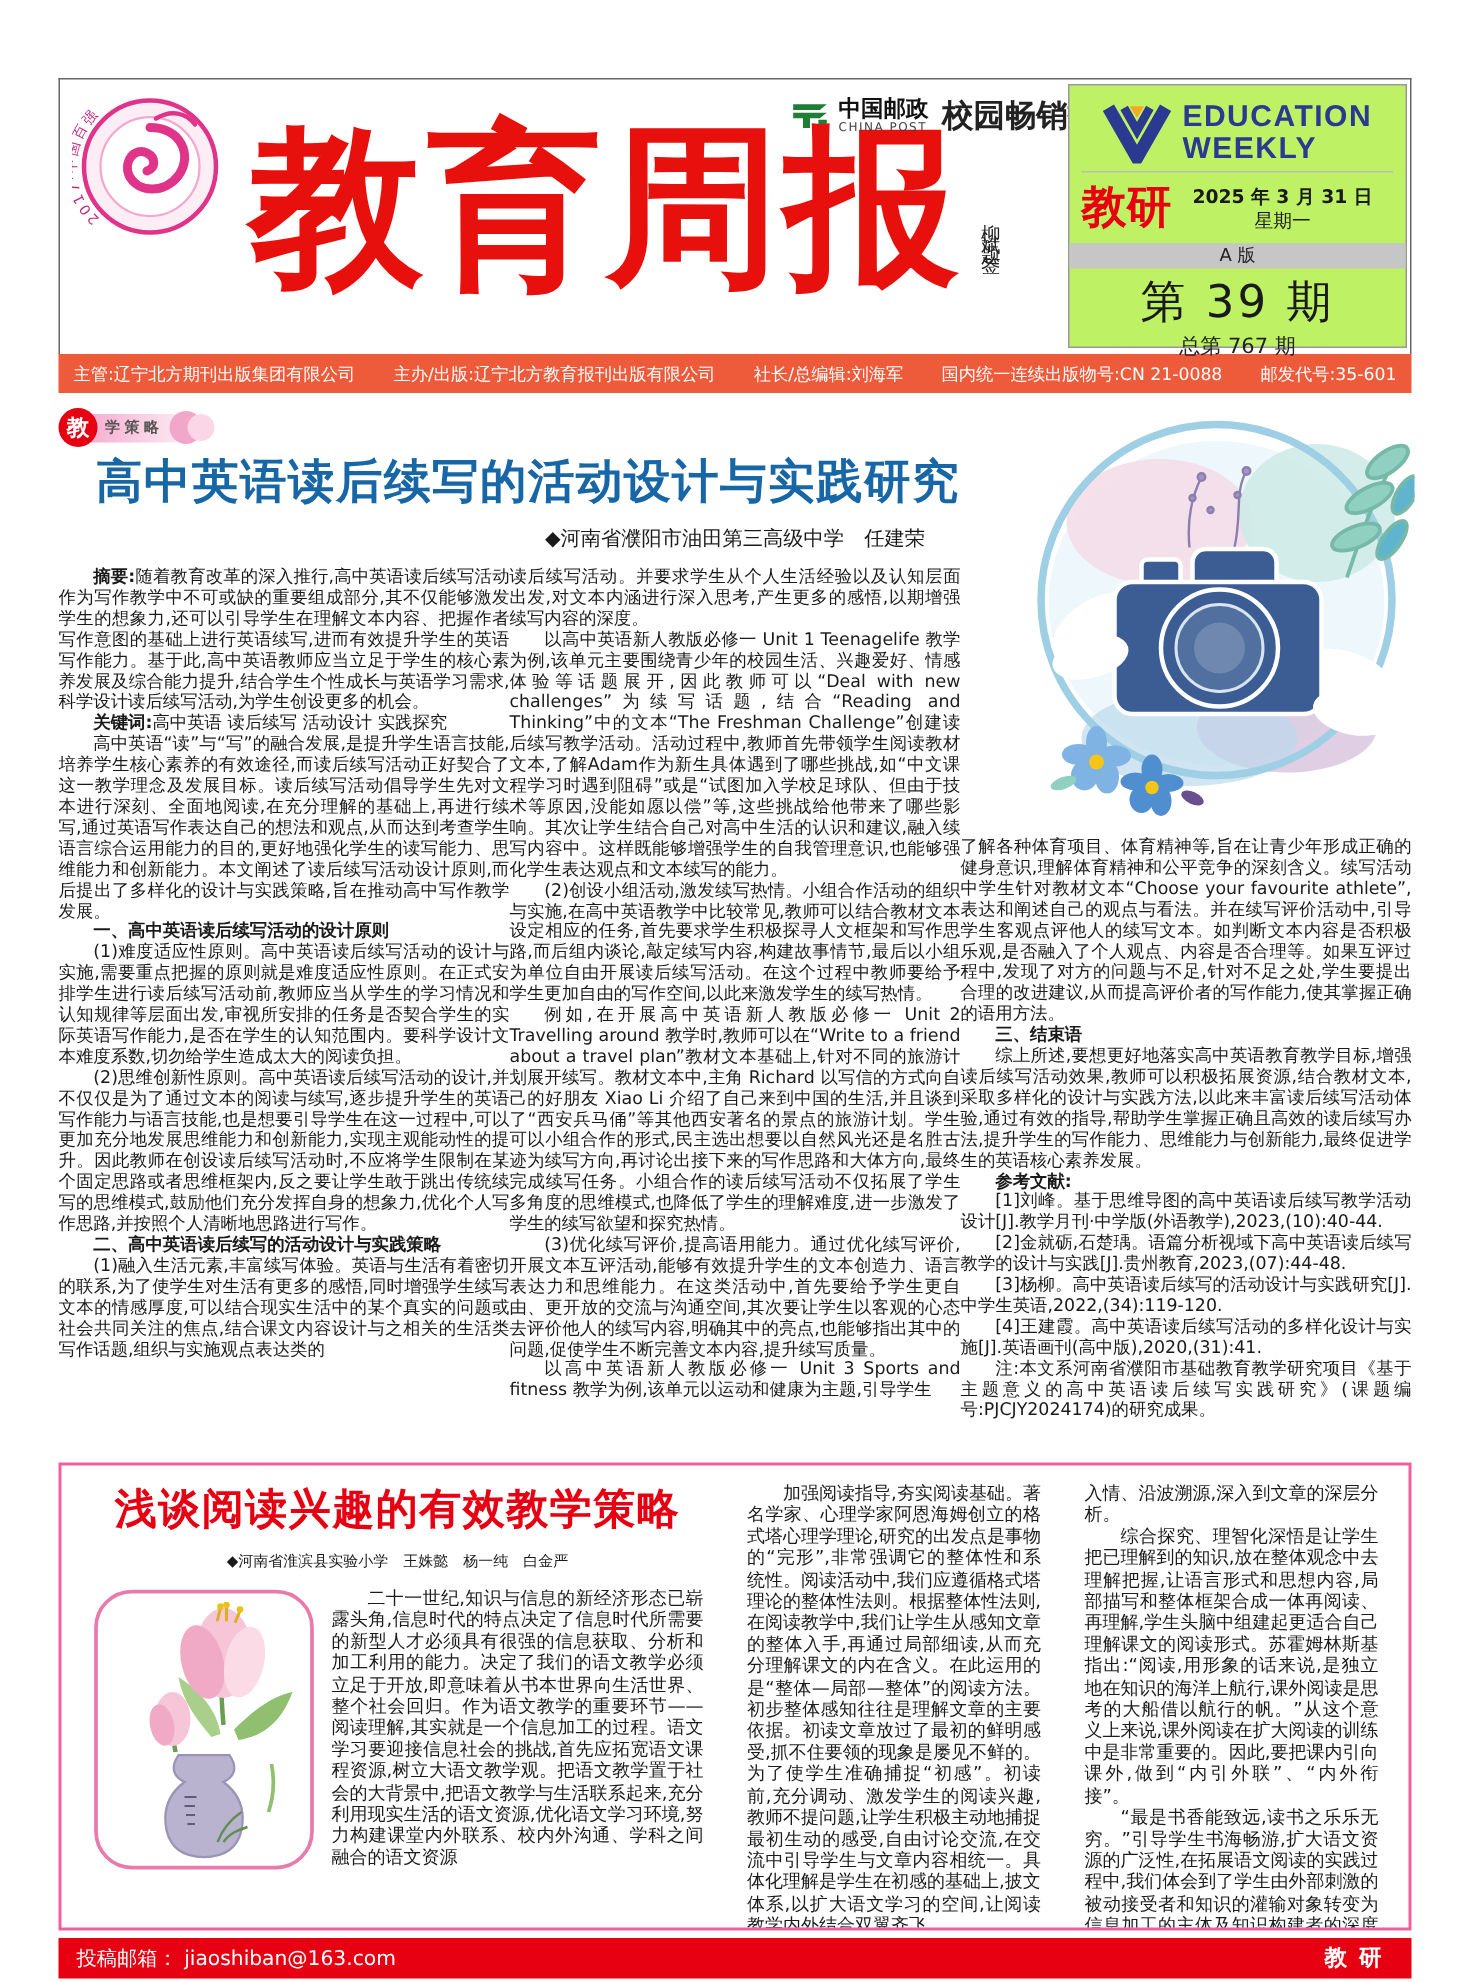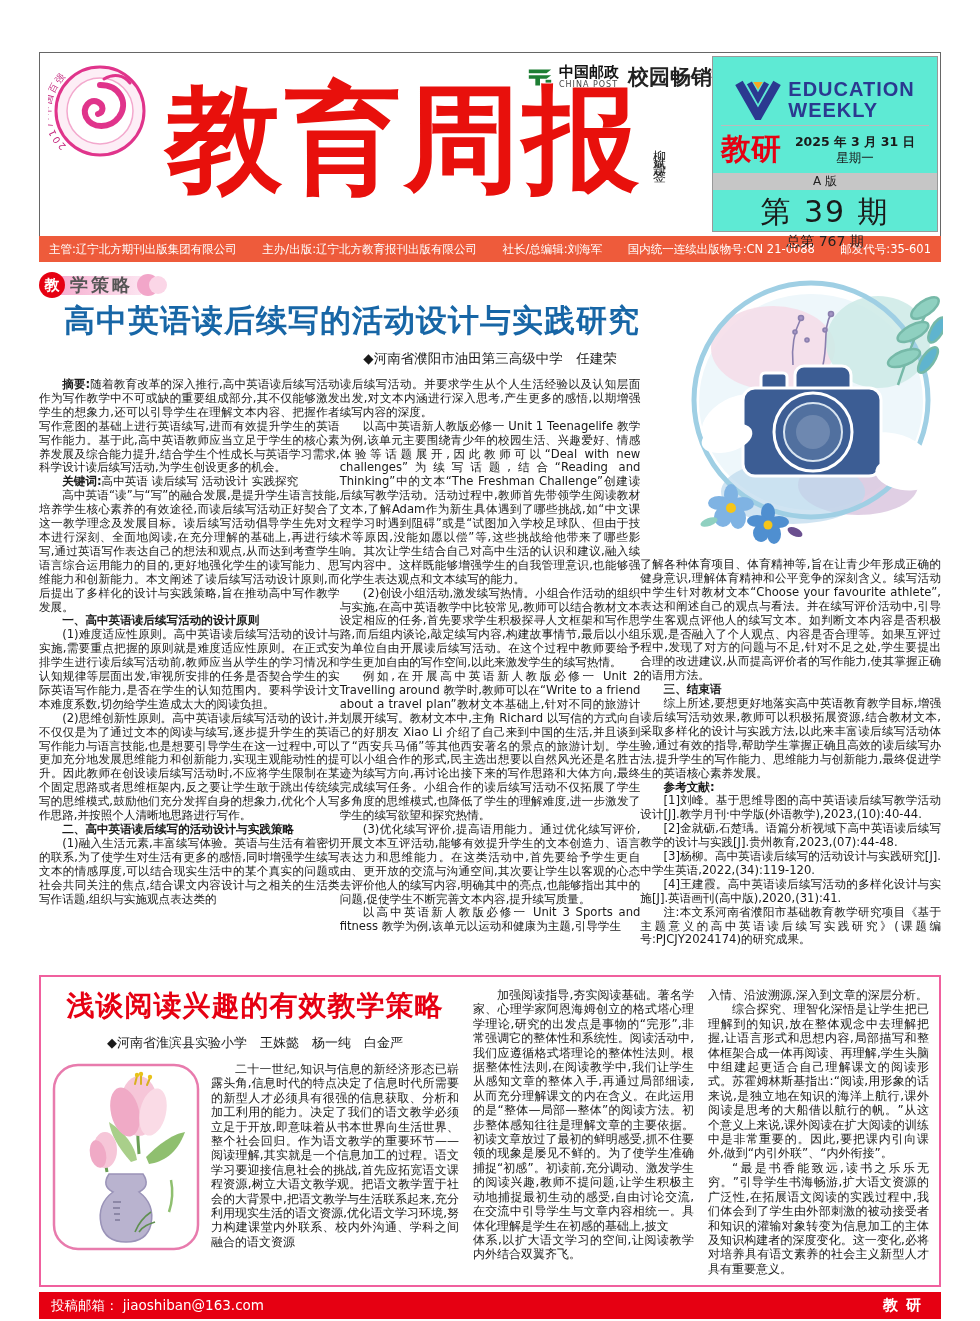--- a/index.html
+++ b/index.html
@@ -15,21 +15,21 @@
               font-weight:900; font-size:116px; line-height:158px; color:#e8100c;
               letter-spacing:3px; white-space:nowrap; }
   .calligrapher { position:absolute; left:610px; top:86px; writing-mode:vertical-rl;
                   font-size:13px; letter-spacing:7px; color:#222; font-family:"DejaVu Serif", serif; }
   .chinapost { position:absolute; left:486px; top:10px; display:flex; align-items:center; gap:5px; }
   .cp-name { font-size:15px; font-weight:bold; color:#111; line-height:15px; }
   .cp-en   { font-size:8px; color:#444; letter-spacing:1px; }
   .cp-tag  { font-size:21px; color:#222; margin-left:4px; font-weight:bold; }
 
   .infobox { position:absolute; right:2px; top:3px; width:226px; height:176px;
-             border:1px solid #999; background:#5eead4; padding:22px 8px 3px; }
+             border:1px solid #999; background:#bef264; padding:11px 8px 3px; }
   .iw-row { display:flex; align-items:center; justify-content:center; gap:7px;
             border-bottom:1px solid #bbb; padding-bottom:4px; }
   .iw-text { color:#2b3990; font-weight:bold; font-size:20px; line-height:21px;
              letter-spacing:1px; font-family:"Liberation Sans", sans-serif; }
   .sec-row { display:flex; align-items:center; padding:3px 0 1px; }
   .sec-name { color:#e60012; font-size:30px; font-weight:900; font-family:"DejaVu Serif", serif; }
   .date-block { flex:1; text-align:center; font-size:12.5px; font-weight:bold; line-height:16px; }
   .weekday { font-weight:normal; }
   .edition-band { background:#c6c6c6; text-align:center; font-size:12px; height:17px;
                   line-height:17px; margin:2px -8px 0; color:#222; }
@@ -40,43 +40,43 @@
              justify-content:space-between; padding:0 10px; font-size:11.5px; white-space:nowrap; }
 
   
   .art1 { position:relative; margin-top:10px; }
   .badge { display:flex; align-items:center; height:26px; margin-bottom:2px; position:relative; width:200px; }
   .badge-circle { width:26px; height:26px; background:#e60012; border-radius:50%; color:#fff;
                   font-size:15px; font-weight:bold; display:flex; align-items:center;
                   justify-content:center; z-index:2; flex:none; }
   .badge-band { height:19px; margin-left:-5px; padding:0 8px 0 10px;
                 background:linear-gradient(90deg,#f6afd0,#fce4f0); display:flex; align-items:center;
-                font-size:18px; font-weight:bold; color:#555; letter-spacing:3px; }
+                font-size:10px; font-weight:bold; color:#555; letter-spacing:3px; }
   .badge-dot1 { width:22px; height:22px; border-radius:50%; background:#f2a6c9; margin-left:-4px; }
   .badge-dot2 { width:18px; height:18px; border-radius:50%; background:#fbd6e7; margin-left:-10px; }
   .art1-title { margin-right:276px; text-align:center; color:#1766a6; font-size:31px;
                 font-weight:900; letter-spacing:1px; white-space:nowrap; }
   .art1-byline { margin-right:276px; text-align:center; font-size:13.5px; margin:8px 0 10px;
                  font-family:"DejaVu Serif", serif; }
   .art1-img { position:absolute; right:-2px; top:-2px; width:270px; height:278px; }
   .cols { display:flex; gap:0; height:588px; overflow:hidden;justify-content:center; }
   .col { flex:1; min-width:0; }
   .col3 { padding-top:180px; }
   .para { font-size:11.6px; line-height:13.9px; text-align:justify; }
   .para.indent { text-indent:2em; }
   .para.flush { text-indent:0; }
   .para.head { text-indent:2em; font-weight:bold; }
 
   
-  .art2 { border:2px solid #f0609e; margin-top:9px; padding:8px 10px 6px; display:flex;
-          gap:14px; height:312px; overflow:hidden; background:#fff; }
+  .art2 { border:2px solid #f0609e; margin-top:9px; padding:8px 20px 6px; display:flex;
+          gap:29px; height:312px; overflow:hidden; background:#fff; }
   .a2colA { width:408px; flex:none; }
   .a2-title { text-align:center; color:#e60012; font-size:28px; font-weight:900;
               letter-spacing:1px; white-space:nowrap; margin-top:2px; }
-  .a2-byline { text-align:center; font-size:13px; margin:9px 0 10px; font-family:"DejaVu Serif", serif; }
+  .a2-byline { text-align:center; font-size:10px; margin:9px 0 10px; font-family:"DejaVu Serif", serif; }
   .a2-row { display:flex; gap:10px; }
   .tulip { width:150px; flex:none; }
   .a2text { flex:1; min-width:0; }
   .a2colB,.a2colC { flex:1; min-width:0; padding-top:3px; }
   .art2 .para { font-size:12px; line-height:14.4px; }
 
   
   .footer { margin-top:5px; height:27px; background:#e60012; color:#ffffff; display:flex;
             align-items:center; justify-content:space-between; padding:0 12px; font-size:13.5px; }
   .footer-right { font-weight:bold; letter-spacing:8px; font-size:15px; }

